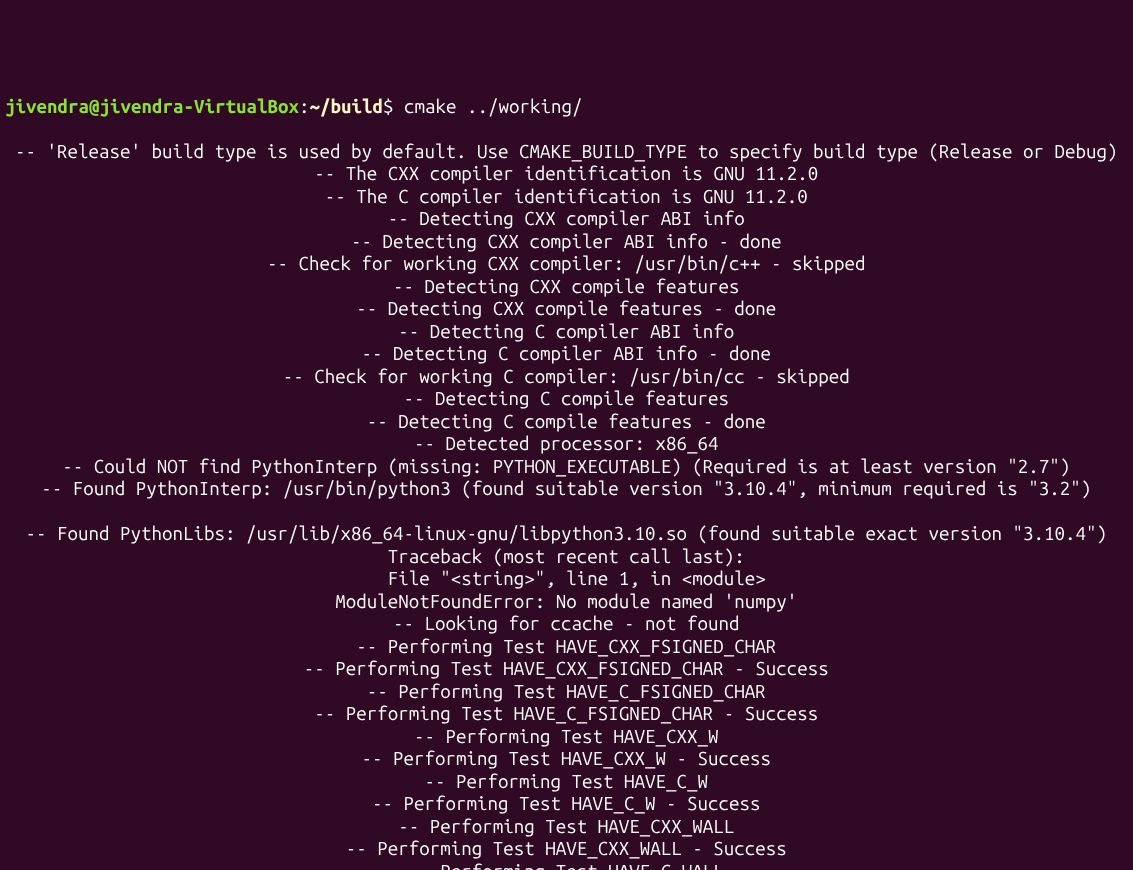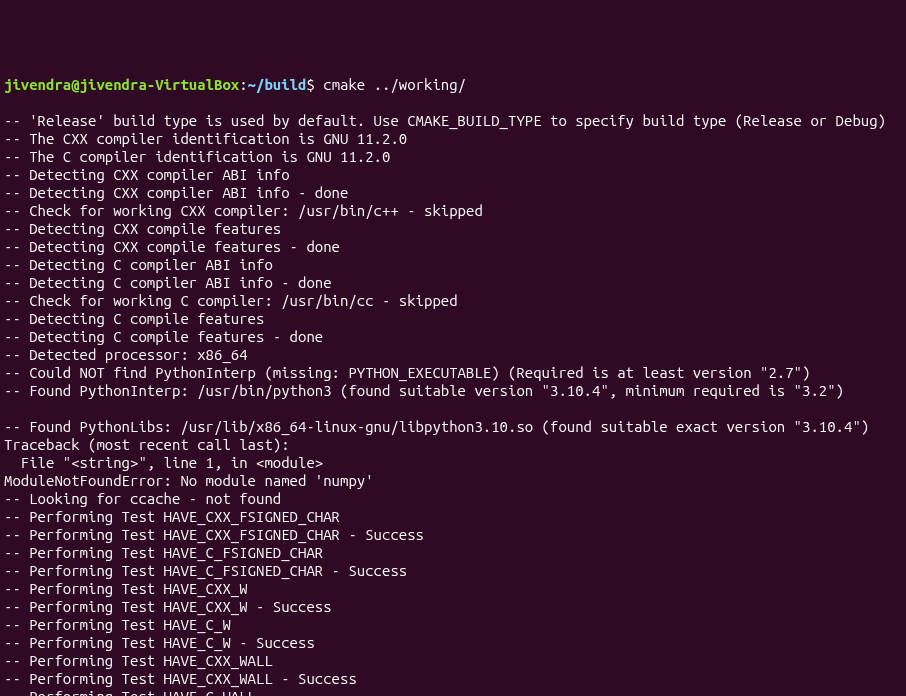--- a/index.html
+++ b/index.html
@@ -25,33 +25,34 @@
     }
     .user-host {
       color: #8ae234;
       font-weight: bold;
       margin-top: 44px;
     }
     .colon {
       color: #ffffff;
     }
     .path {
-      color: #7dd3fc;
+      color: #fef9c3;
       font-weight: bold;
       text-align: right;
     }
     .dollar {
       color: #ffffff;
     }
     .command {
       color: #ffffff;
     }
     .output-line {
       color: #ffffff;
       white-space: pre-wrap;
+      text-align: center;
     }
   </style>
 </head>
 <body>
 
 
 
 <div class="prompt-line"><span class="user-host">jivendra@jivendra-VirtualBox</span><span class="colon">:</span><span class="path">~/build</span><span class="dollar">$</span><span> </span><span class="command">cmake ../working/</span></div>
 <div id="terminal-output"><div class="output-line">-- 'Release' build type is used by default. Use CMAKE_BUILD_TYPE to specify build type (Release or Debug)</div><div class="output-line">-- The CXX compiler identification is GNU 11.2.0</div><div class="output-line">-- The C compiler identification is GNU 11.2.0</div><div class="output-line">-- Detecting CXX compiler ABI info</div><div class="output-line">-- Detecting CXX compiler ABI info - done</div><div class="output-line">-- Check for working CXX compiler: /usr/bin/c++ - skipped</div><div class="output-line">-- Detecting CXX compile features</div><div class="output-line">-- Detecting CXX compile features - done</div><div class="output-line">-- Detecting C compiler ABI info</div><div class="output-line">-- Detecting C compiler ABI info - done</div><div class="output-line">-- Check for working C compiler: /usr/bin/cc - skipped</div><div class="output-line">-- Detecting C compile features</div><div class="output-line">-- Detecting C compile features - done</div><div class="output-line">-- Detected processor: x86_64</div><div class="output-line">-- Could NOT find PythonInterp (missing: PYTHON_EXECUTABLE) (Required is at least version "2.7")</div><div class="output-line">-- Found PythonInterp: /usr/bin/python3 (found suitable version "3.10.4", minimum required is "3.2")</div><div class="output-line">&nbsp;</div><div class="output-line">-- Found PythonLibs: /usr/lib/x86_64-linux-gnu/libpython3.10.so (found suitable exact version "3.10.4")</div><div class="output-line">Traceback (most recent call last):</div><div class="output-line">  File "&lt;string&gt;", line 1, in &lt;module&gt;</div><div class="output-line">ModuleNotFoundError: No module named 'numpy'</div><div class="output-line">-- Looking for ccache - not found</div><div class="output-line">-- Performing Test HAVE_CXX_FSIGNED_CHAR</div><div class="output-line">-- Performing Test HAVE_CXX_FSIGNED_CHAR - Success</div><div class="output-line">-- Performing Test HAVE_C_FSIGNED_CHAR</div><div class="output-line">-- Performing Test HAVE_C_FSIGNED_CHAR - Success</div><div class="output-line">-- Performing Test HAVE_CXX_W</div><div class="output-line">-- Performing Test HAVE_CXX_W - Success</div><div class="output-line">-- Performing Test HAVE_C_W</div><div class="output-line">-- Performing Test HAVE_C_W - Success</div><div class="output-line">-- Performing Test HAVE_CXX_WALL</div><div class="output-line">-- Performing Test HAVE_CXX_WALL - Success</div><div class="output-line">-- Performing Test HAVE_C_WALL</div></div>
 

